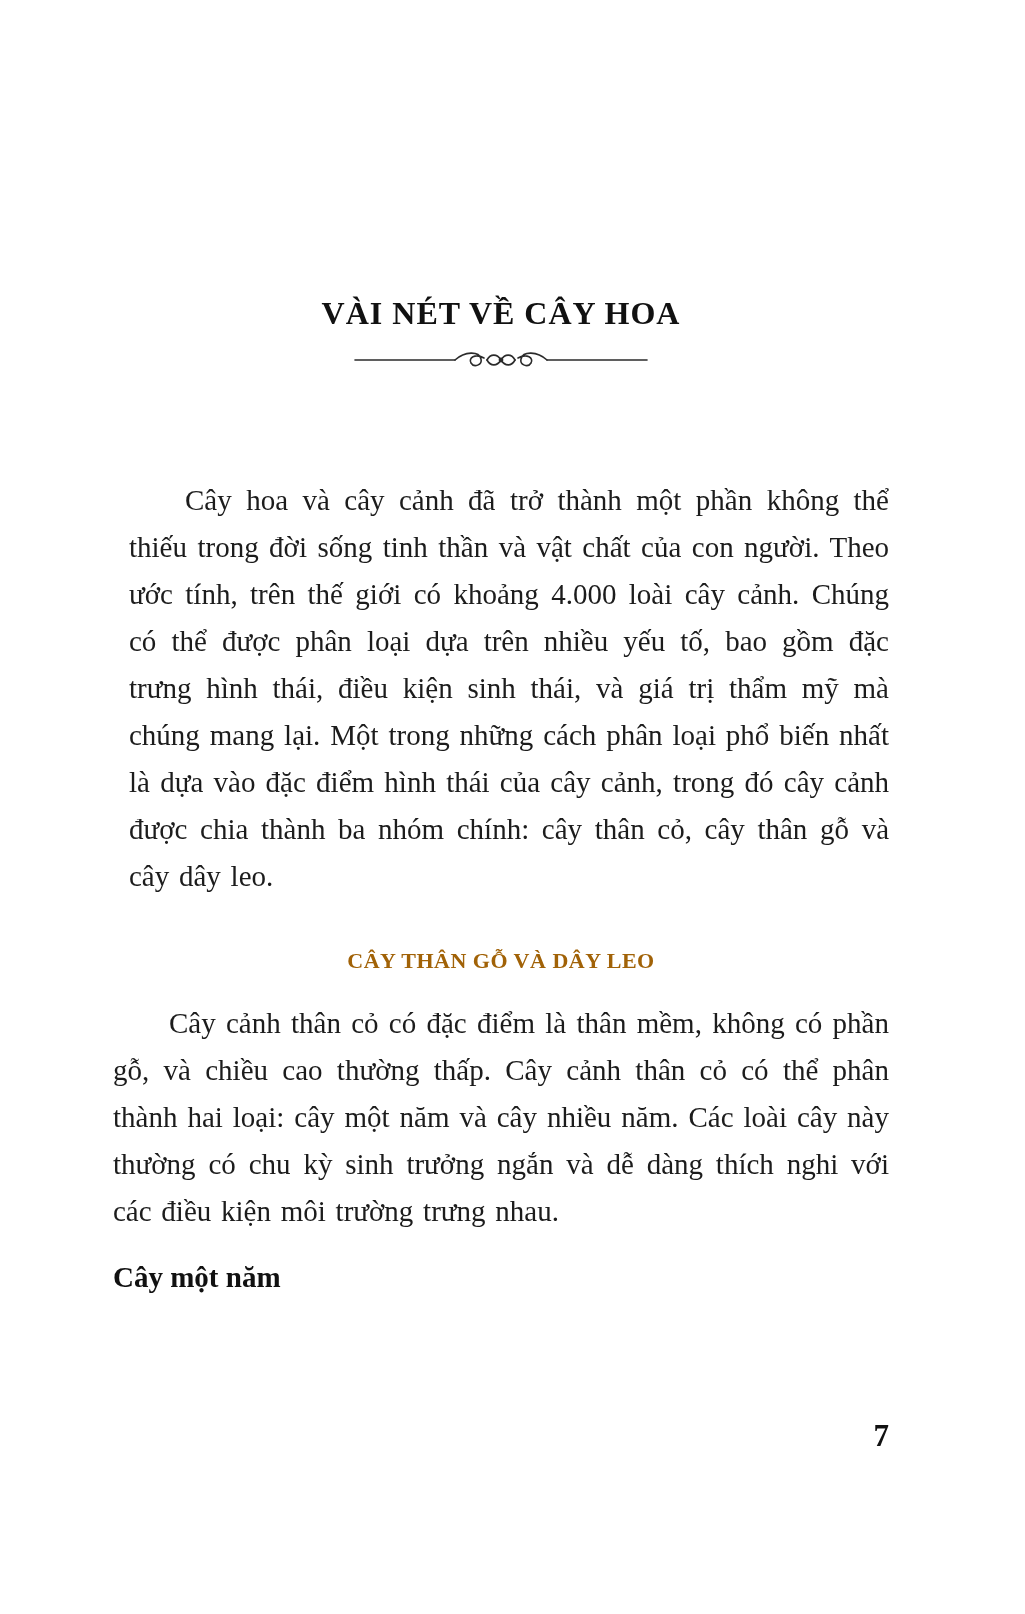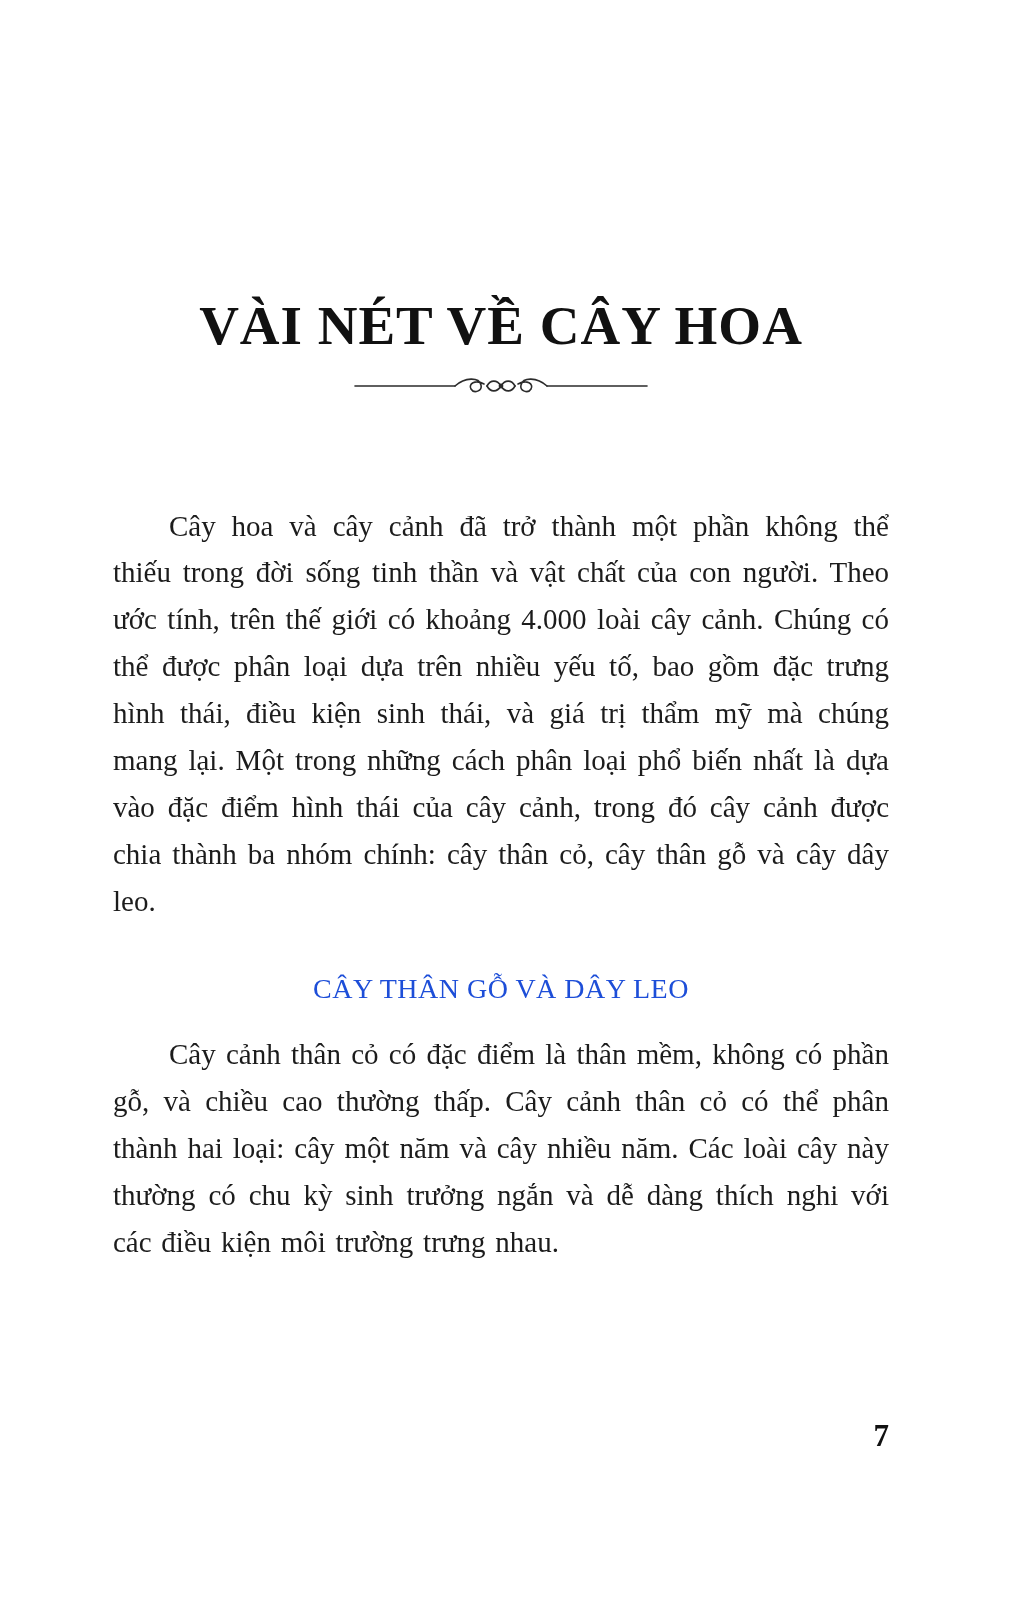--- a/index.html
+++ b/index.html
@@ -19,21 +19,21 @@
   .content {
     position: absolute;
     left: 113px;
     top: 0;
     width: 776px;
   }
   .title {
     margin: 0;
     padding-top: 296px;
     text-align: center;
-    font-size: 55px;
+    font-size: 32px;
     font-weight: 700;
     letter-spacing: 1px;
     color: #111111;
     line-height: 1.1;
   }
   .divider {
     margin: 16px auto 0 auto;
     width: 300px;
     height: 26px;
     text-align: center;
@@ -42,28 +42,29 @@
     margin: 0;
     font-size: 29px;
     line-height: 1.62;
     text-align: justify;
     text-indent: 56px;
     word-spacing: 2.5px;
     color: #1c1c1c;
   }
   .para-intro {
     margin-top: 104px;
+    margin-left: 16px;
   }
   .section-heading {
     margin: 48px 0 26px 0;
     text-align: center;
-    font-size: 28px;
-    font-weight: 400;
+    font-size: 22px;
+    font-weight: 700;
     letter-spacing: 0.5px;
-    color: #1d4ed8;
+    color: #a16207;
   }
   .subheading {
     margin: 26px 0 14px 0;
     font-size: 29px;
     font-weight: 700;
     color: #111111;
   }
   .page-number {
     position: absolute;
     left: 113px;
@@ -96,18 +97,19 @@
         <circle cx="150" cy="13" r="2.4" fill="#2b2b2b"></circle>
       </svg>
     </div>
 
     <p class="body-para para-intro">Cây hoa và cây cảnh đã trở thành một phần không thể thiếu trong đời sống tinh thần và vật chất của con người. Theo ước tính, trên thế giới có khoảng 4.000 loài cây cảnh. Chúng có thể được phân loại dựa trên nhiều yếu tố, bao gồm đặc trưng hình thái, điều kiện sinh thái, và giá trị thẩm mỹ mà chúng mang lại. Một trong những cách phân loại phổ biến nhất là dựa vào đặc điểm hình thái của cây cảnh, trong đó cây cảnh được chia thành ba nhóm chính: cây thân cỏ, cây thân gỗ và cây dây leo.</p>
 
     <h2 class="section-heading">CÂY THÂN GỖ VÀ DÂY LEO</h2>
 
     <p class="body-para">Cây cảnh thân cỏ có đặc điểm là thân mềm, không có phần gỗ, và chiều cao thường thấp. Cây cảnh thân cỏ có thể phân thành hai loại: cây một năm và cây nhiều năm. Các loài cây này thường có chu kỳ sinh trưởng ngắn và dễ dàng thích nghi với các điều kiện môi trường trưng nhau.</p>
 
+    <h3 class="subheading">Cây một năm</h3>
 
 
   </div>
 
   <div class="page-number">7</div>
 </div>
 
 </body></html>

